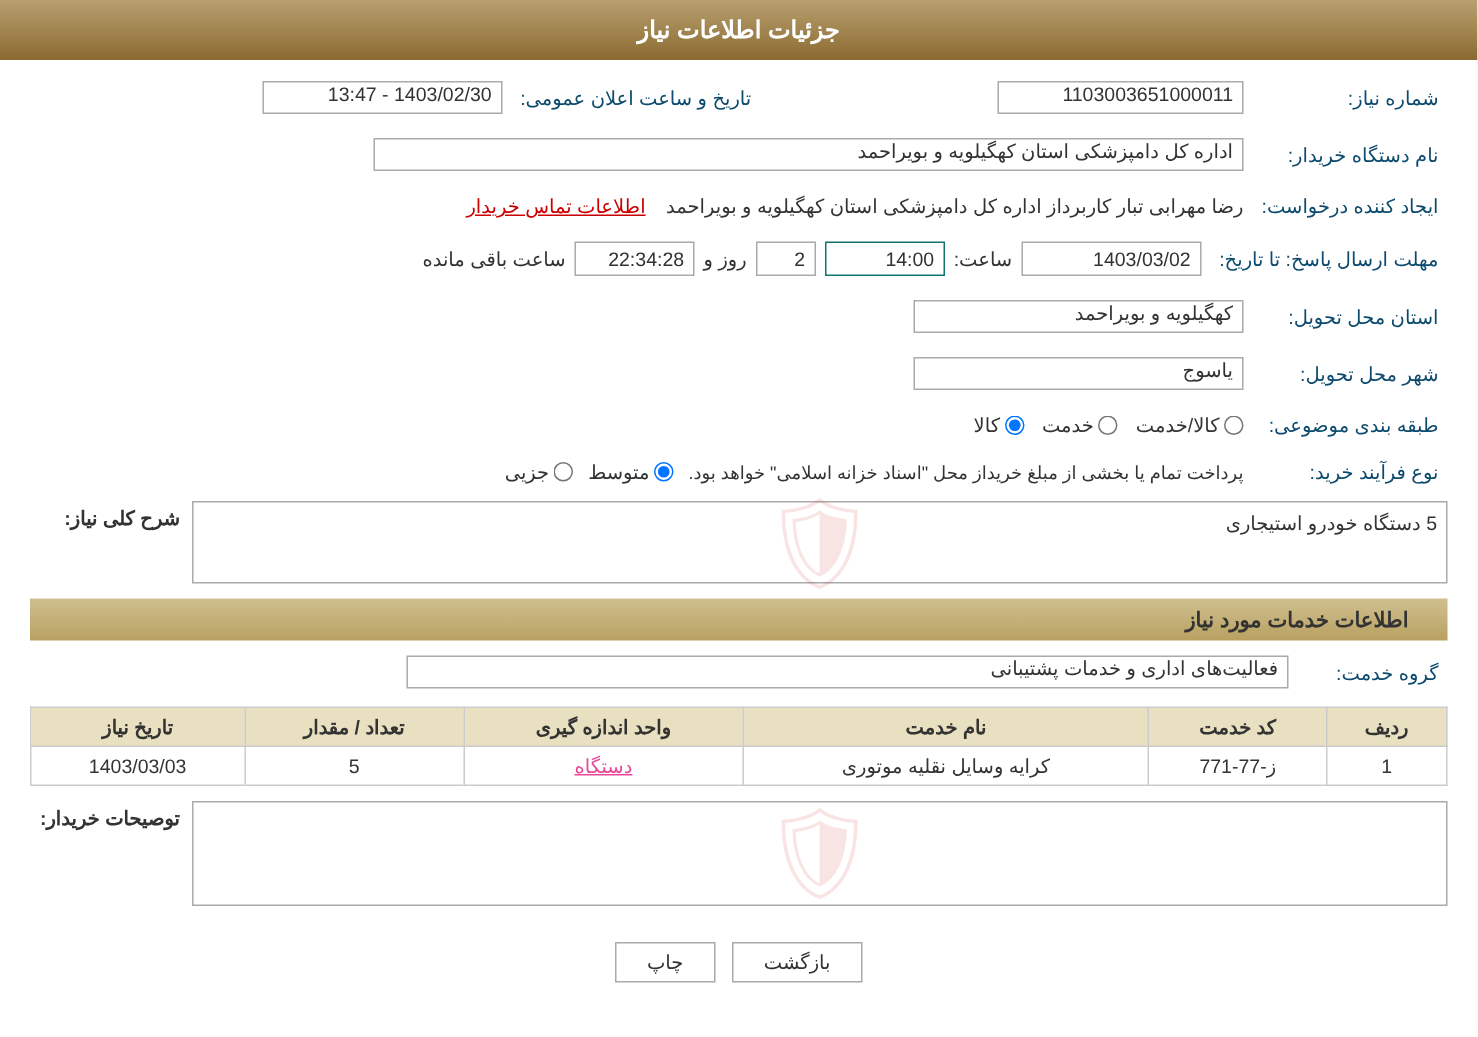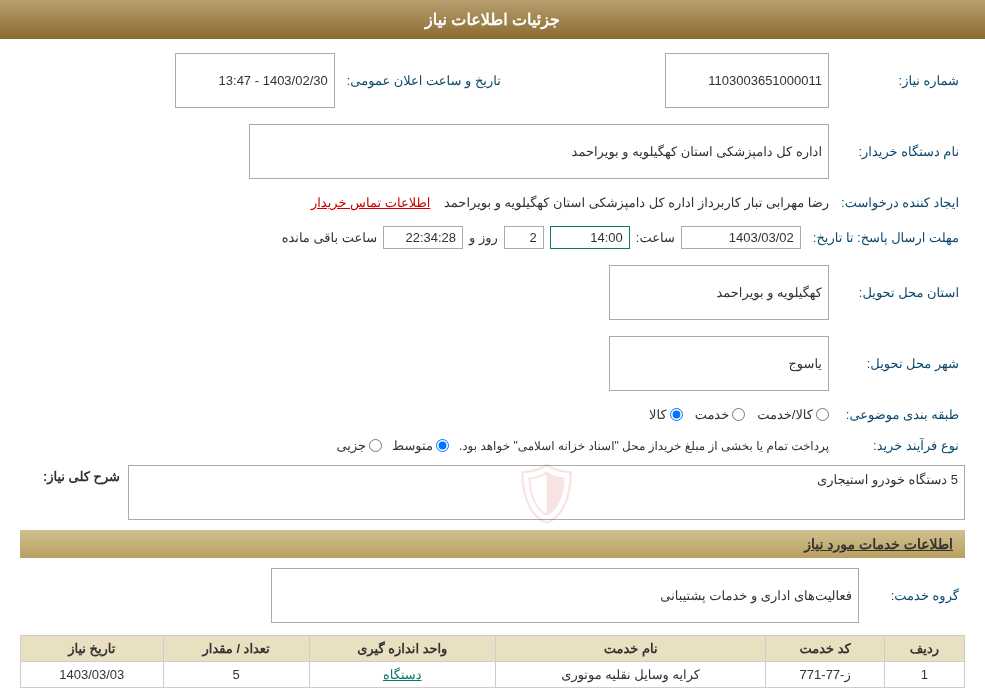--- a/index.html
+++ b/index.html
@@ -42,37 +42,36 @@
       white-space: nowrap;
       font-weight: normal;
       width: 130px;
     }
     .value-cell {
       text-align: right;
     }
     .input-box {
       border: 1px solid #aaa;
       background: #fff;
-      padding: 19px 6px;
+      padding: 0 6px;
       min-height: 22px;
       display: inline-block;
     }
     .link-text {
       color: #c00;
       text-decoration: underline;
       cursor: pointer;
     }
     .section-header {
       background: linear-gradient(to bottom, #d0c090, #b8a060);
       color: #333;
       font-weight: bold;
-      padding: 6px 12px;
+      padding: 6px 26px;
       margin: 10px 0 6px 0;
       font-size: 14px;
-      text-decoration: underline;
     }
     .services-table {
       width: 100%;
       border-collapse: collapse;
       margin-top: 4px;
     }
     .services-table th {
       background: #e8e0c0;
       border: 1px solid #ccc;
       padding: 5px 8px;
@@ -343,21 +342,21 @@
           <th>تعداد / مقدار</th>
           <th>تاریخ نیاز</th>
         </tr>
       </thead>
       <tbody id="services-tbody">
 
       <tr>
       <td>1</td>
       <td>ز-77-771</td>
       <td>کرایه وسایل نقلیه موتوری</td>
-      <td style="color:#0f766e;text-decoration:underline;">دستگاه</td>
+      <td style="color:#ec4899;text-decoration:underline;">دستگاه</td>
       <td>5</td>
       <td>1403/03/03</td>
     </tr>
         </tbody>
     </table>
 
     <div style="display:flex; align-items:flex-start; gap:8px; margin: 10px 0;">
       <div style="flex:1;">
         <div class="description-box" style="min-height:70px; position:relative;">
 

